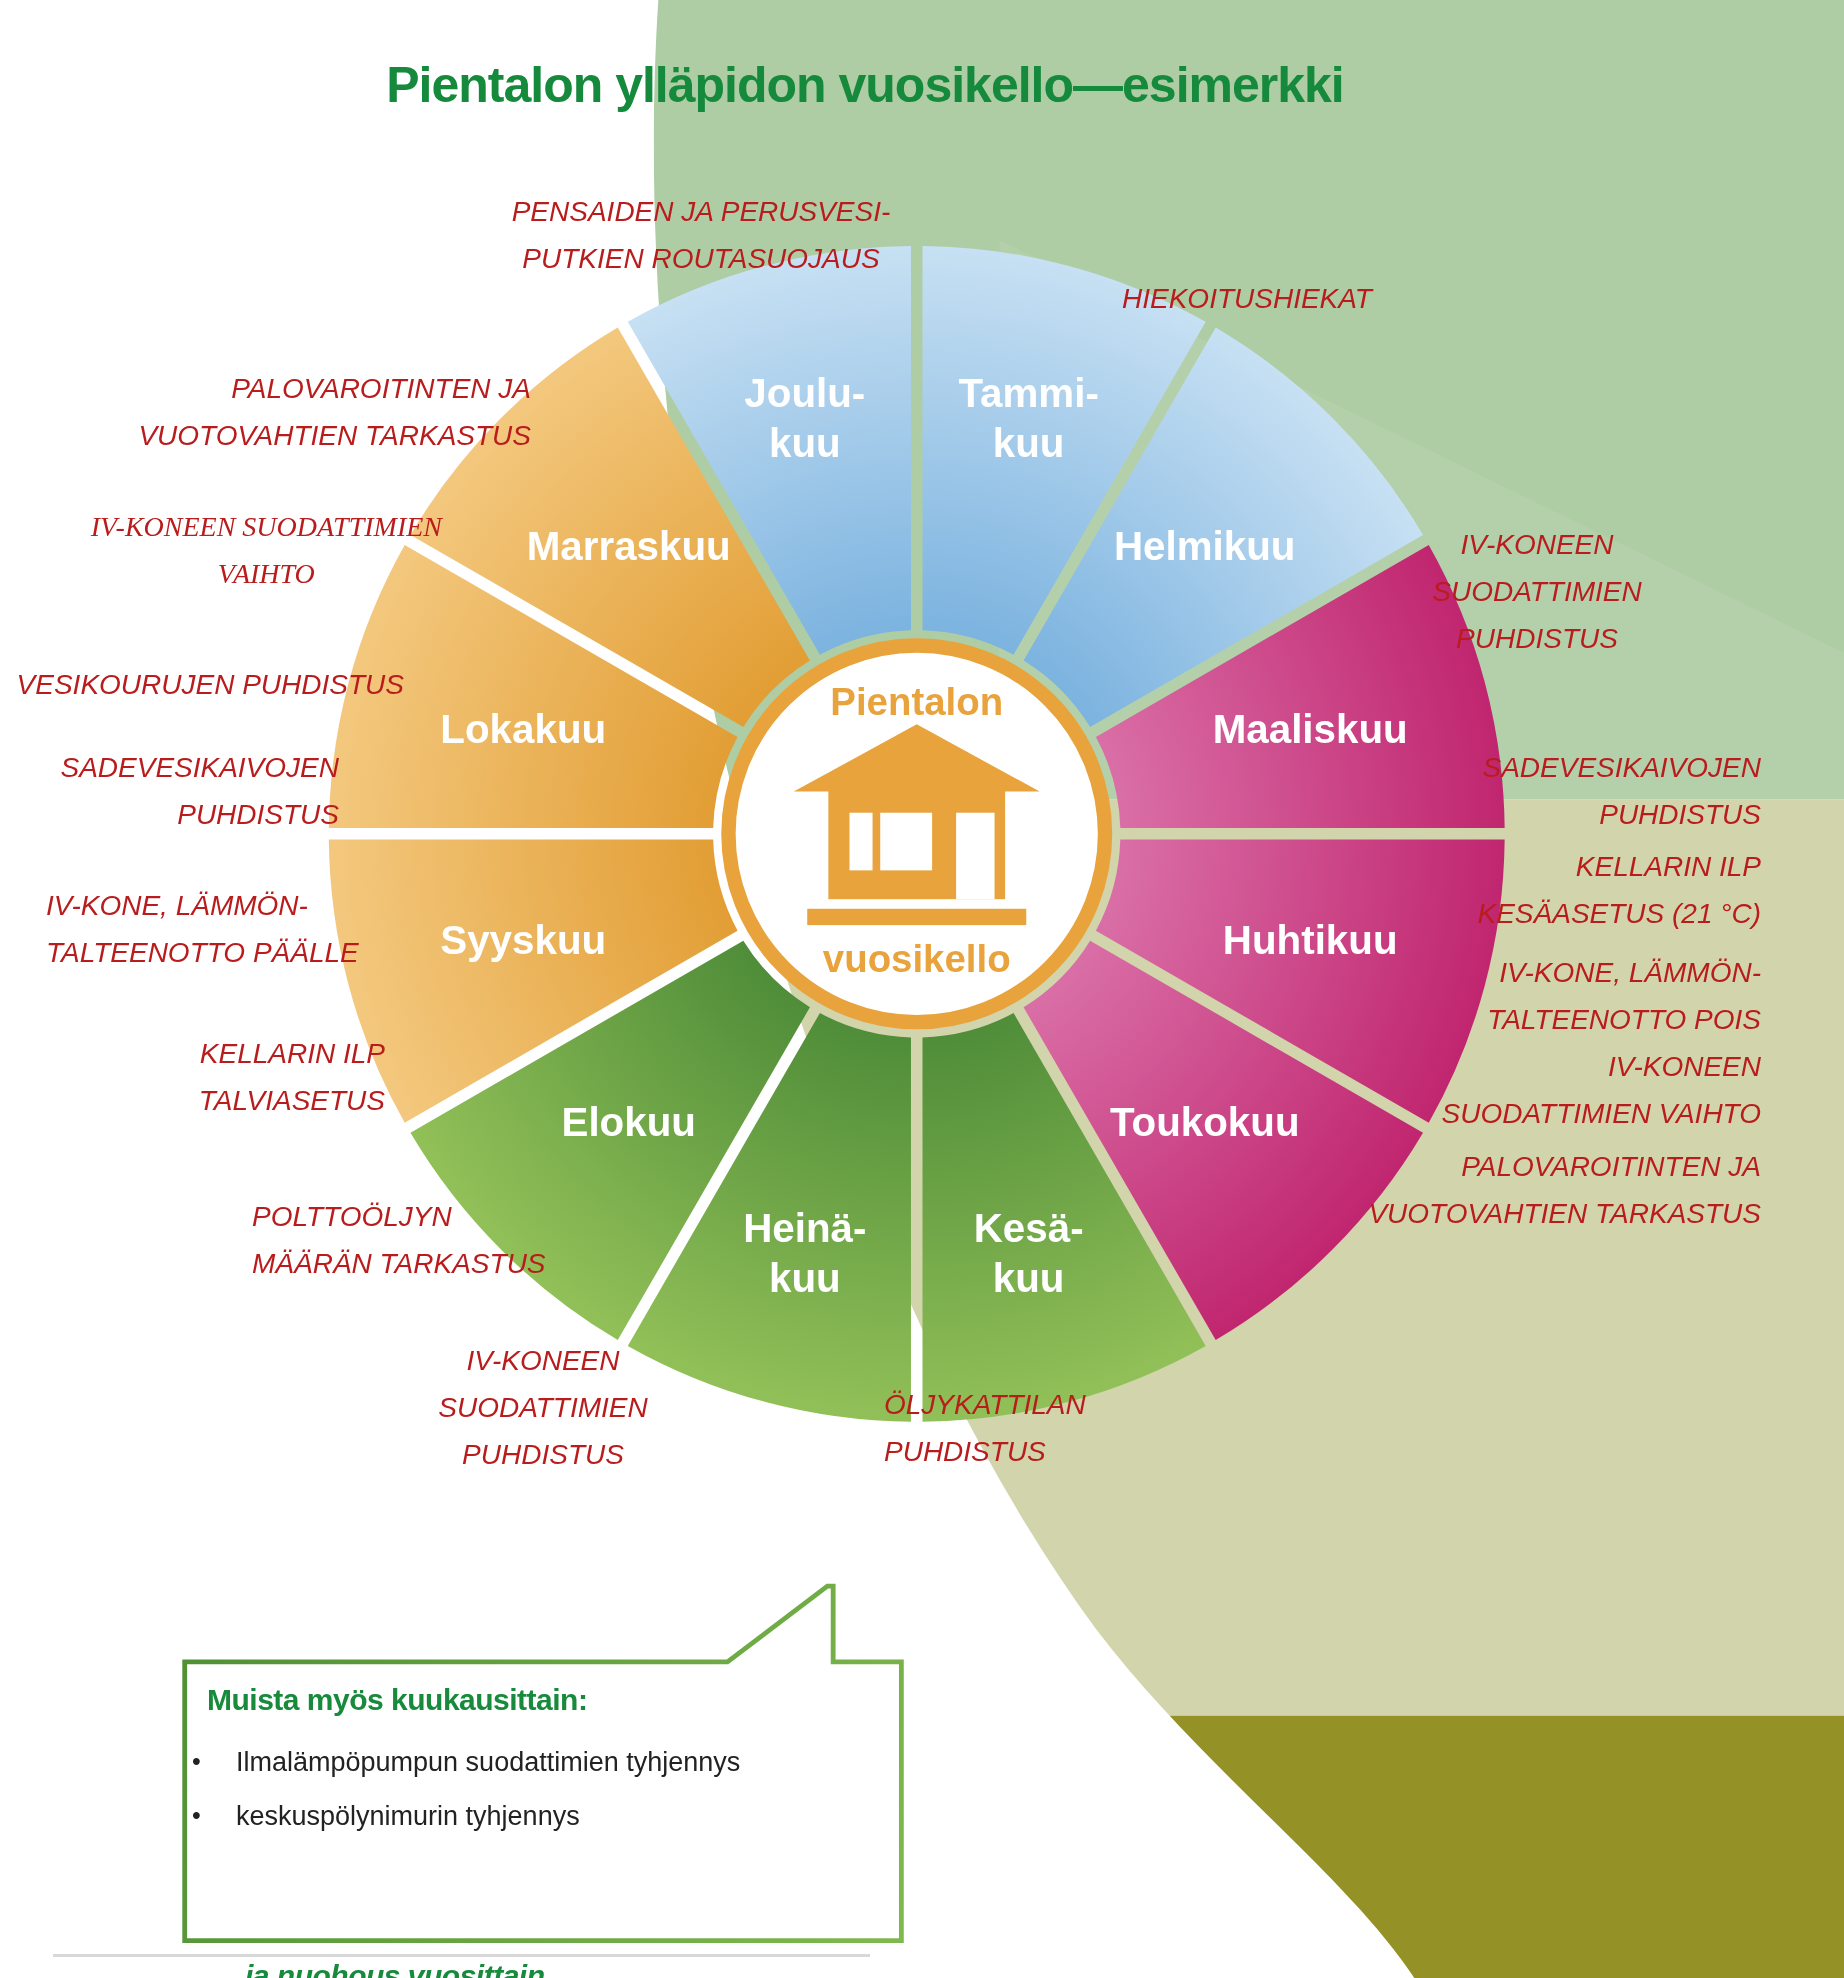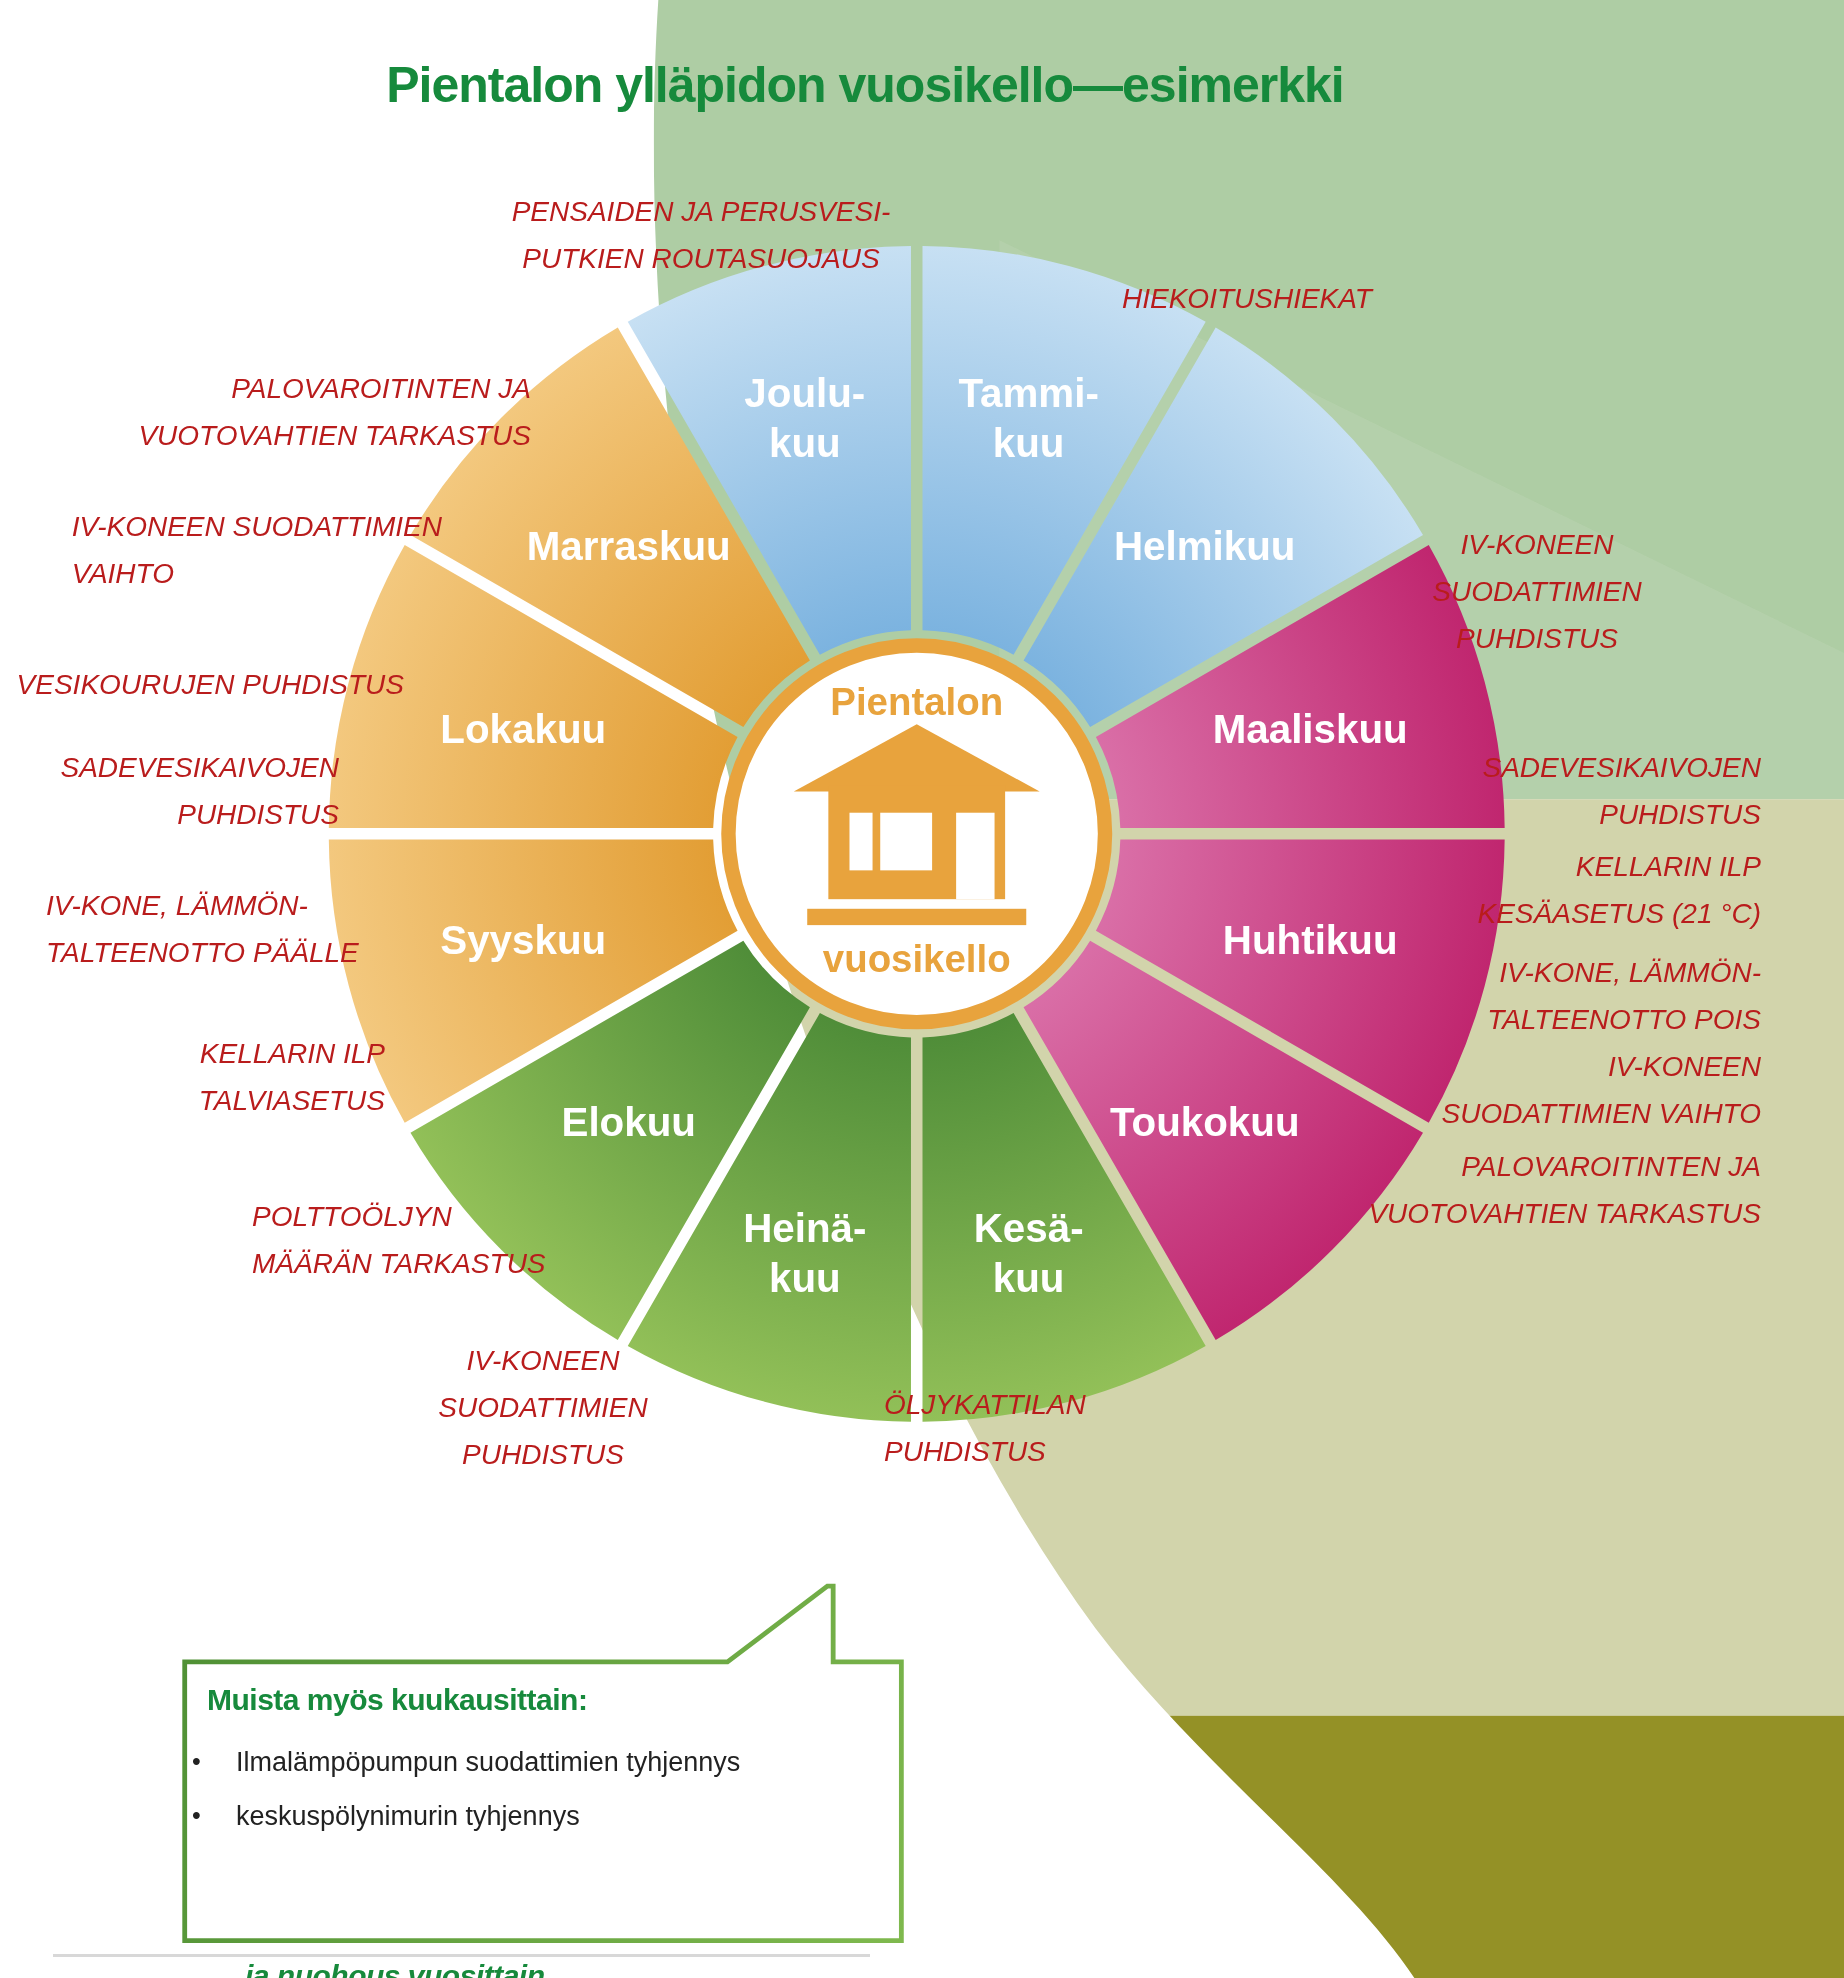--- a/index.html
+++ b/index.html
@@ -127,21 +127,21 @@
   </g>
   <text class="center-label" x="954" y="744" text-anchor="middle" id="center-top">Pientalon</text>
   <text class="center-label" x="954" y="1012" text-anchor="middle" id="center-bottom">vuosikello</text>
 </svg>
 
 <div class="task-label" style="left:701px;top:188px;transform:translateX(-50%);text-align:center;">PENSAIDEN JA PERUSVESI-
 PUTKIEN ROUTASUOJAUS</div>
 <div class="task-label" style="left:1122px;top:275px;">HIEKOITUSHIEKAT</div>
 <div class="task-label" style="right:1314px;top:365px;text-align:right;">PALOVAROITINTEN JA
 VUOTOVAHTIEN TARKASTUS</div>
-<div class="task-label" style="right:1403px;top:503px;text-align:left;">IV-KONEEN SUODATTIMIEN
+<div class="task-label" style="right:1403px;top:503px;text-align:center;font-family:Liberation Serif, serif;">IV-KONEEN SUODATTIMIEN
 VAIHTO</div>
 <div class="task-label" style="right:1441px;top:649px;text-align:right;margin-top:12px;">VESIKOURUJEN PUHDISTUS</div>
 <div class="task-label" style="right:1506px;top:744px;text-align:right;">SADEVESIKAIVOJEN
 PUHDISTUS</div>
 <div class="task-label" style="left:46px;top:882px;">IV-KONE, LÄMMÖN-
 TALTEENOTTO PÄÄLLE</div>
 <div class="task-label" style="right:1460px;top:1030px;text-align:right;">KELLARIN ILP
 TALVIASETUS</div>
 <div class="task-label" style="left:252px;top:1193px;">POLTTOÖLJYN
 MÄÄRÄN TARKASTUS</div>

